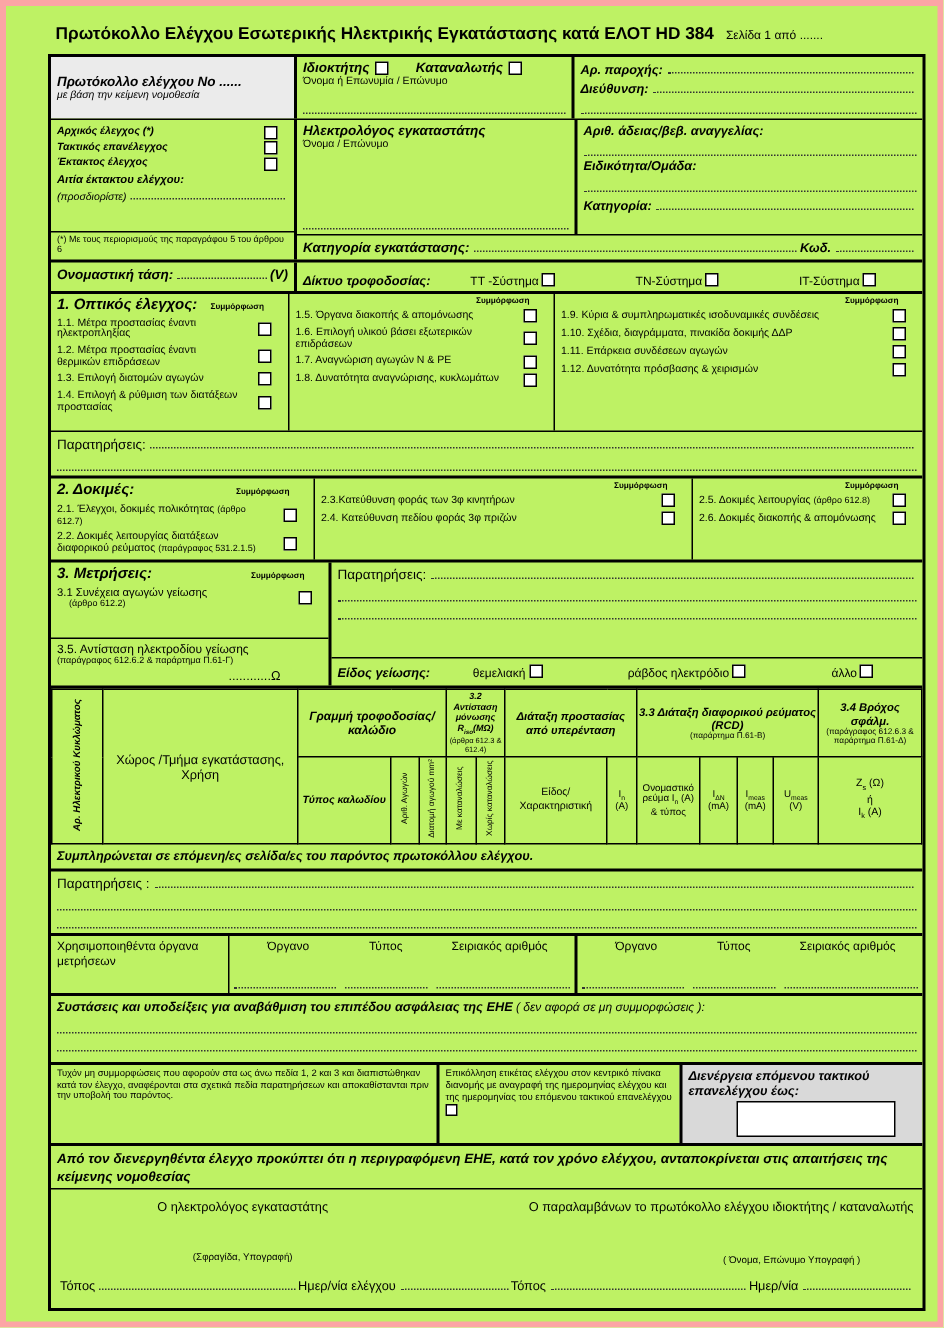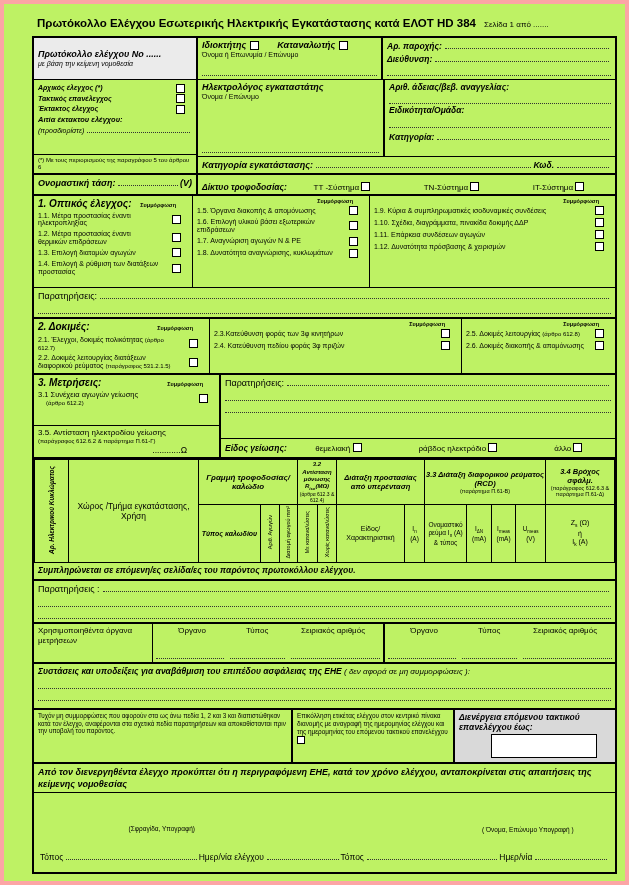--- a/index.html
+++ b/index.html
@@ -466,20 +466,22 @@
       <div class="c col grow bl2 dgray">
         <div class="b f85">Διενέργεια επόμενου τακτικού επανελέγχου έως:</div>
         <div style="border:1px solid #000; background:#fff; height:24px; margin:1px 14px 2px 32px"></div>
       </div>
     </div>
 
     <div class="c bt2 b f9" style="min-height:30px; line-height:1.35">Από τον διενεργηθέντα έλεγχο προκύπτει ότι η περιγραφόμενη ΕΗΕ, κατά τον χρόνο ελέγχου, ανταποκρίνεται στις απαιτήσεις της κείμενης νομοθεσίας</div>
 
     <div class="col grow bt">
       <div class="row" style="margin-top:6px">
+        <div style="width:44%; text-align:center" class="f85">Ο ηλεκτρολόγος εγκαταστάτης</div>
+        <div class="grow" style="text-align:right; padding-right:6px"><span class="f85">Ο παραλαμβάνων το πρωτόκολλο ελέγχου ιδιοκτήτης / καταναλωτής</span></div>
       </div>
       <div class="row" style="margin-top:26px">
         <div style="width:44%; text-align:center" class="f65"><span class="f65">(Σφραγίδα, Υπογραφή)</span></div>
         <div class="grow" style="text-align:center; padding-left:26%"><span class="f65">( Όνομα, Επώνυμο  Υπογραφή )</span></div>
       </div>
       <div class="row" style="margin-top:auto; margin-bottom:10px; padding:0 6px; align-items:baseline">
         <span class="f85">Τόπος</span>
         <span class="dl" style="flex:2"></span>
         <span class="f85">Ημερ/νία ελέγχου</span>
         <span class="dl" style="flex:1.1"></span>

